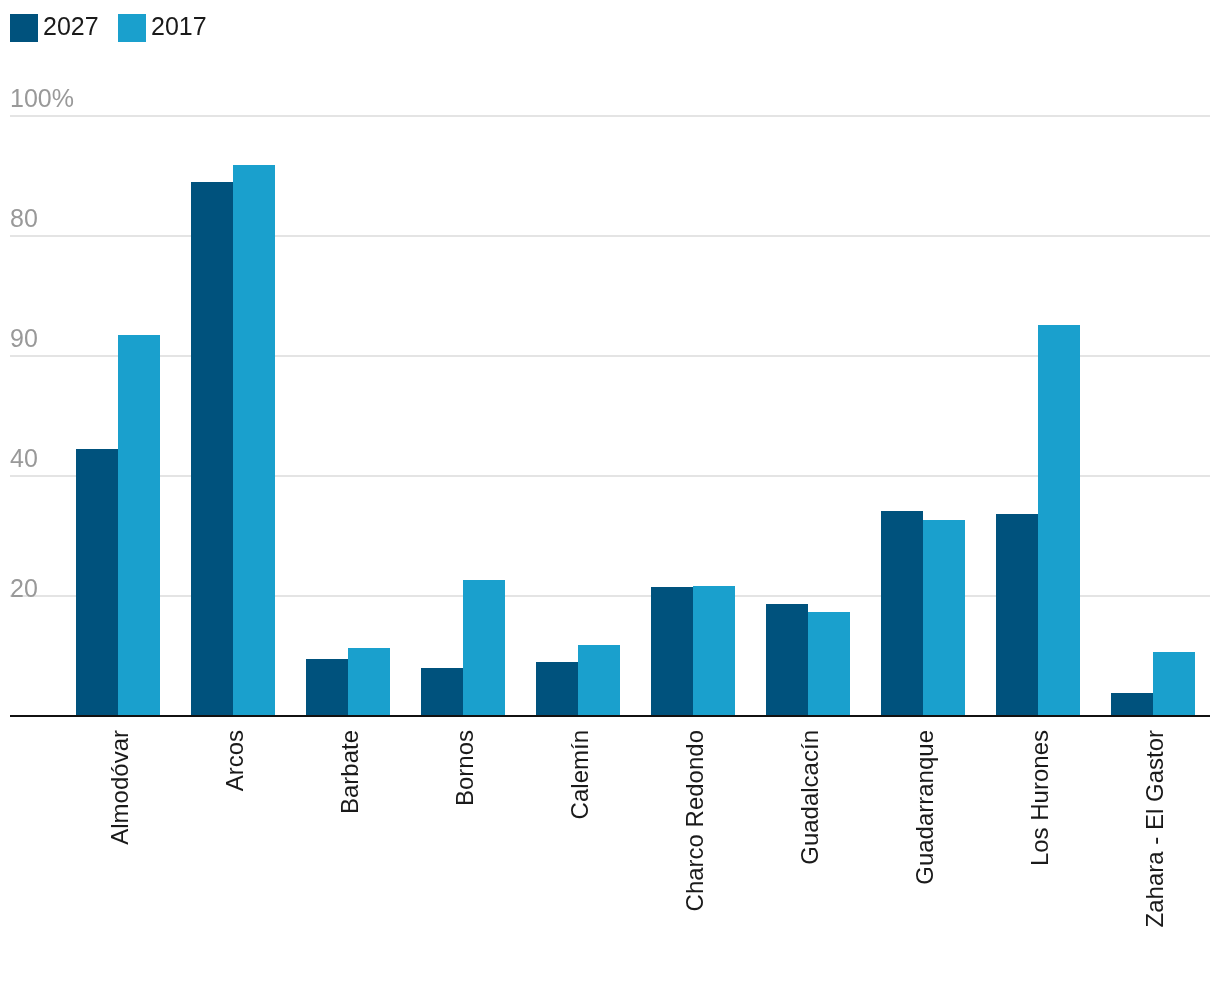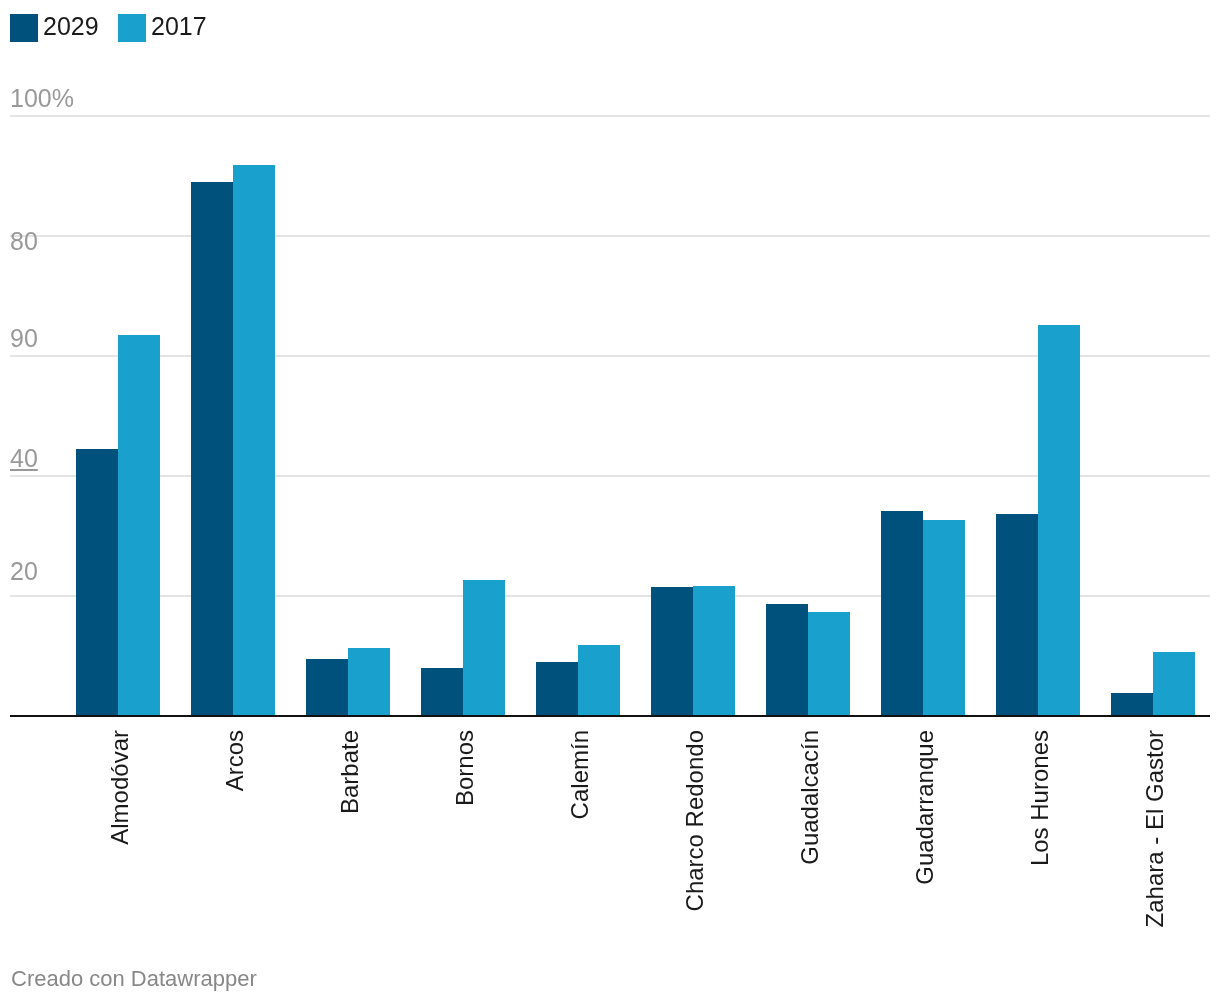--- a/index.html
+++ b/index.html
@@ -109,41 +109,41 @@
   }
 </style>
 </head>
 <body>
 
 <div id="chart">
 
   <div id="legend">
     <div class="legend-item li-0">
       <span class="legend-swatch" style="background: rgb(0, 82, 125);"></span>
-      <span class="legend-label">2029</span>
+      <span class="legend-label">2027</span>
     </div>
     <div class="legend-item li-1">
       <span class="legend-swatch" style="background: rgb(26, 160, 205);"></span>
       <span class="legend-label">2017</span>
     </div>
   </div>
 
   <div id="plot">
 
     <div class="gridline" style="top: 115.1px;"></div>
     <div class="gridline" style="top: 235.1px;"></div>
     <div class="gridline" style="top: 355.1px;"></div>
     <div class="gridline" style="top: 475.1px;"></div>
     <div class="gridline" style="top: 595.1px;"></div>
 
     <div class="ytick" style="top: 86.4px;">100%</div>
-    <div class="ytick" style="top: 206.4px; margin-top: 23px;">80</div>
+    <div class="ytick" style="top: 206.4px;">80</div>
     <div class="ytick" style="top: 326.4px;">90</div>
-    <div class="ytick" style="top: 446.4px; text-decoration: underline;">40</div>
-    <div class="ytick" style="top: 559px;">20</div>
+    <div class="ytick" style="top: 446.4px;">40</div>
+    <div class="ytick" style="top: 576px;">20</div>
 
     <div class="bar b0-0" style="left: 76px; height: 267px; background: rgb(0, 82, 125);"></div>
     <div class="bar b0-1" style="left: 118px; height: 381px; background: rgb(26, 160, 205);"></div>
     <div class="bar b1-0" style="left: 191px; height: 534px; background: rgb(0, 82, 125);"></div>
     <div class="bar b1-1" style="left: 233px; height: 551.4px; background: rgb(26, 160, 205);"></div>
     <div class="bar b2-0" style="left: 306px; height: 57px; background: rgb(0, 82, 125);"></div>
     <div class="bar b2-1" style="left: 348px; height: 67.8px; background: rgb(26, 160, 205);"></div>
     <div class="bar b3-0" style="left: 421px; height: 48px; background: rgb(0, 82, 125);"></div>
     <div class="bar b3-1" style="left: 463px; height: 135.6px; background: rgb(26, 160, 205);"></div>
     <div class="bar b4-0" style="left: 536px; height: 54px; background: rgb(0, 82, 125);"></div>
@@ -166,15 +166,14 @@
     <div class="xlabel x4" style="left: 580px;">Calemín</div>
     <div class="xlabel x5" style="left: 695px;">Charco Redondo</div>
     <div class="xlabel x6" style="left: 810px;">Guadalcacín</div>
     <div class="xlabel x7" style="left: 925px;">Guadarranque</div>
     <div class="xlabel x8" style="left: 1040px;">Los Hurones</div>
     <div class="xlabel x9" style="left: 1155px;">Zahara - El Gastor</div>
 
     <div class="baseline" style="top: 714.65px;"></div>
   </div>
 
-  <div id="footer">Creado con Datawrapper</div>
 
 </div>
 
 </body></html>

